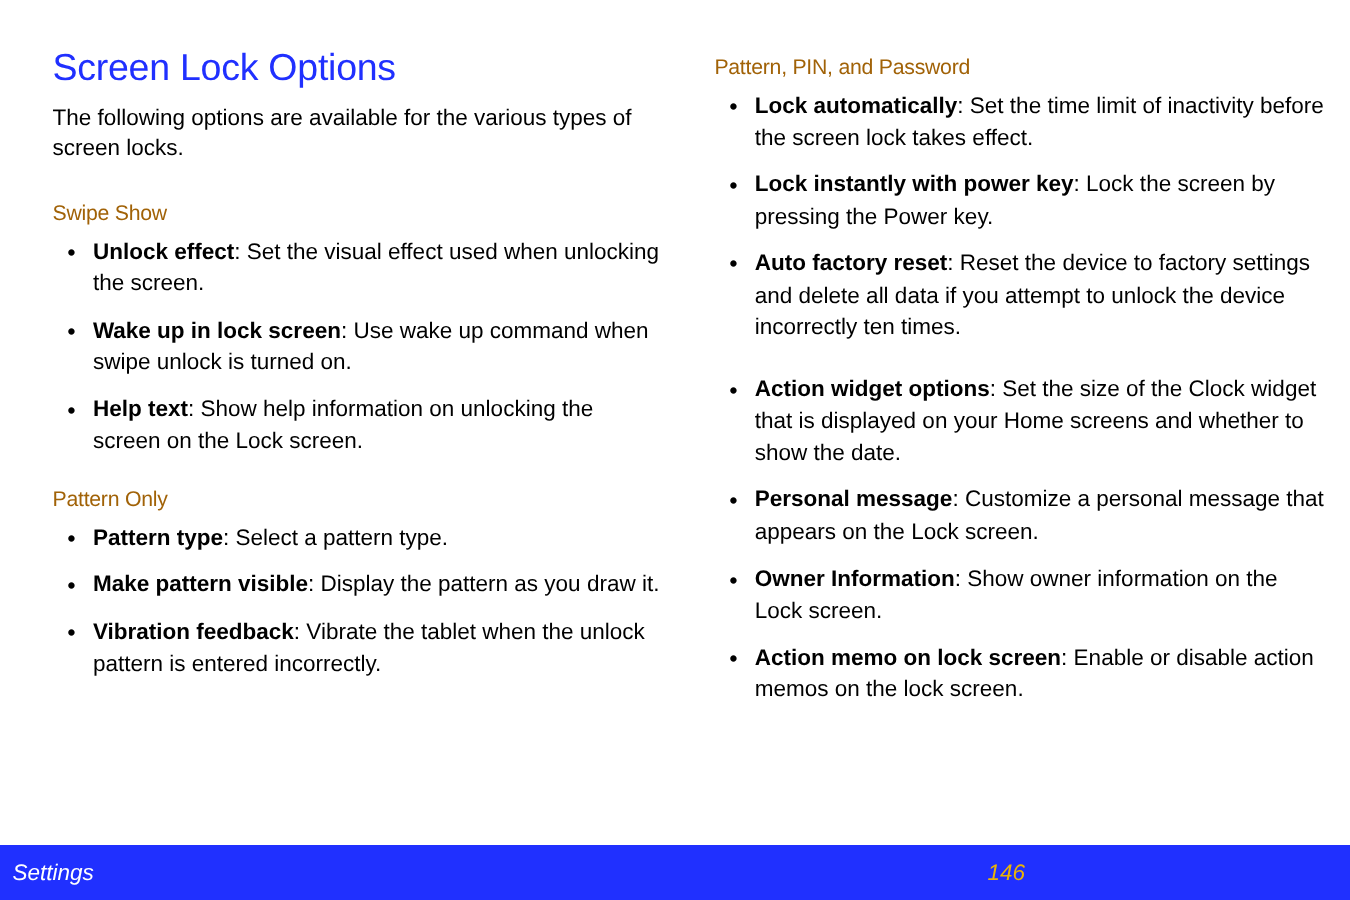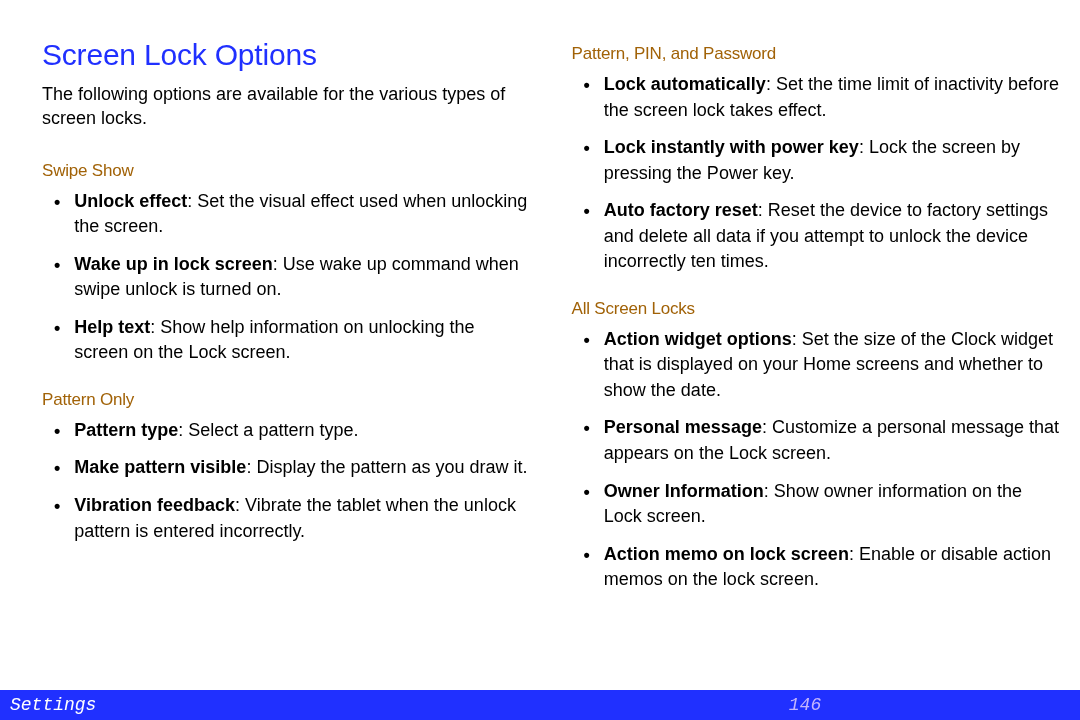--- a/index.html
+++ b/index.html
@@ -59,32 +59,31 @@
       display: inline-block;
       flex: 0 0 auto;
       position: relative;
       top: 1px;
     }
     li .txt { flex: 1; }
     li .term { font-weight: 700; }
     .footer {
       position: absolute;
       left: 0; right: 0; bottom: 0;
-      height: 30px;
+      height: 44px;
       background: #2030ff;
       color: #fff;
       font-style: italic;
       font-size: 18px;
       display: flex;
       align-items: center;
       padding: 0 10px;
-      font-family: Liberation Mono, monospace;
     }
     .footer .left { flex: 1; text-align: left; }
-    .footer .center { flex: 1; text-align: center; color: #c4b5fd; }
+    .footer .center { flex: 1; text-align: center; color: #eab308; }
     .footer .right { flex: 1; text-align: right; }
   </style>
 </head>
 <body>
 
 <div class="page">
   <div class="col">
     <h1>Screen Lock Options</h1>
     <p class="intro">The following options are available for the various types of screen locks.</p>
 
@@ -138,21 +137,20 @@
             <span class="txt"><span class="term">Lock instantly with power key</span><span>: Lock the screen by pressing the Power key.</span></span>
           </li>
         <li>
             <span class="bullet">•</span>
             <span class="txt"><span class="term">Auto factory reset</span><span>: Reset the device to factory settings and delete all data if you attempt to unlock the device incorrectly ten times.</span></span>
           </li>
       </ul>
     </div>
 
     <div class="section">
-      <h2>All Screen Locks</h2>
       <ul>
         <li>
             <span class="bullet">•</span>
             <span class="txt"><span class="term">Action widget options</span><span>: Set the size of the Clock widget that is displayed on your Home screens and whether to show the date.</span></span>
           </li>
         <li>
             <span class="bullet">•</span>
             <span class="txt"><span class="term">Personal message</span><span>: Customize a personal message that appears on the Lock screen.</span></span>
           </li>
         <li>

